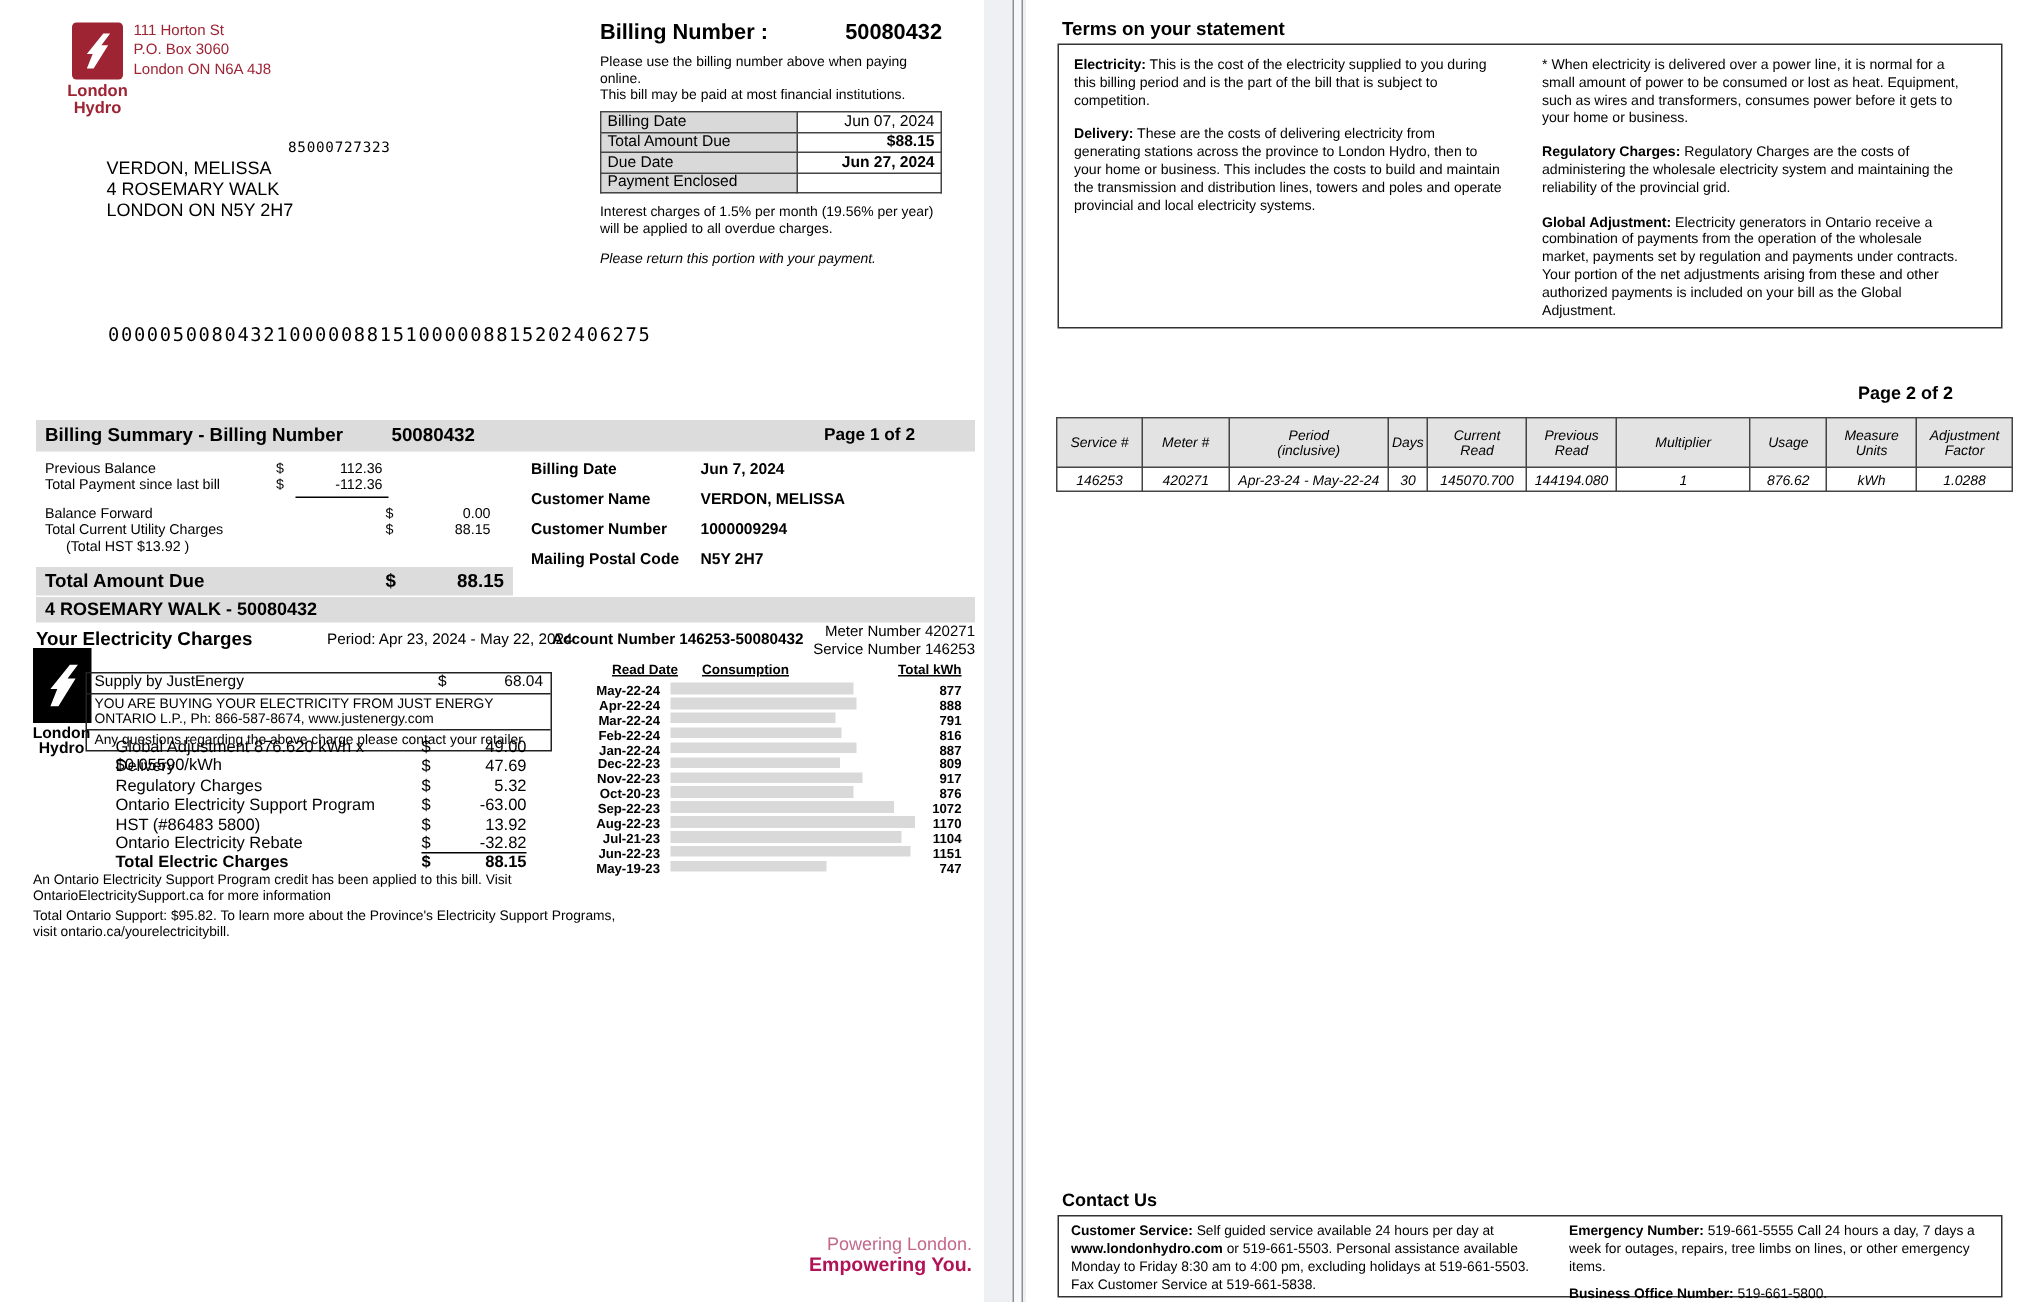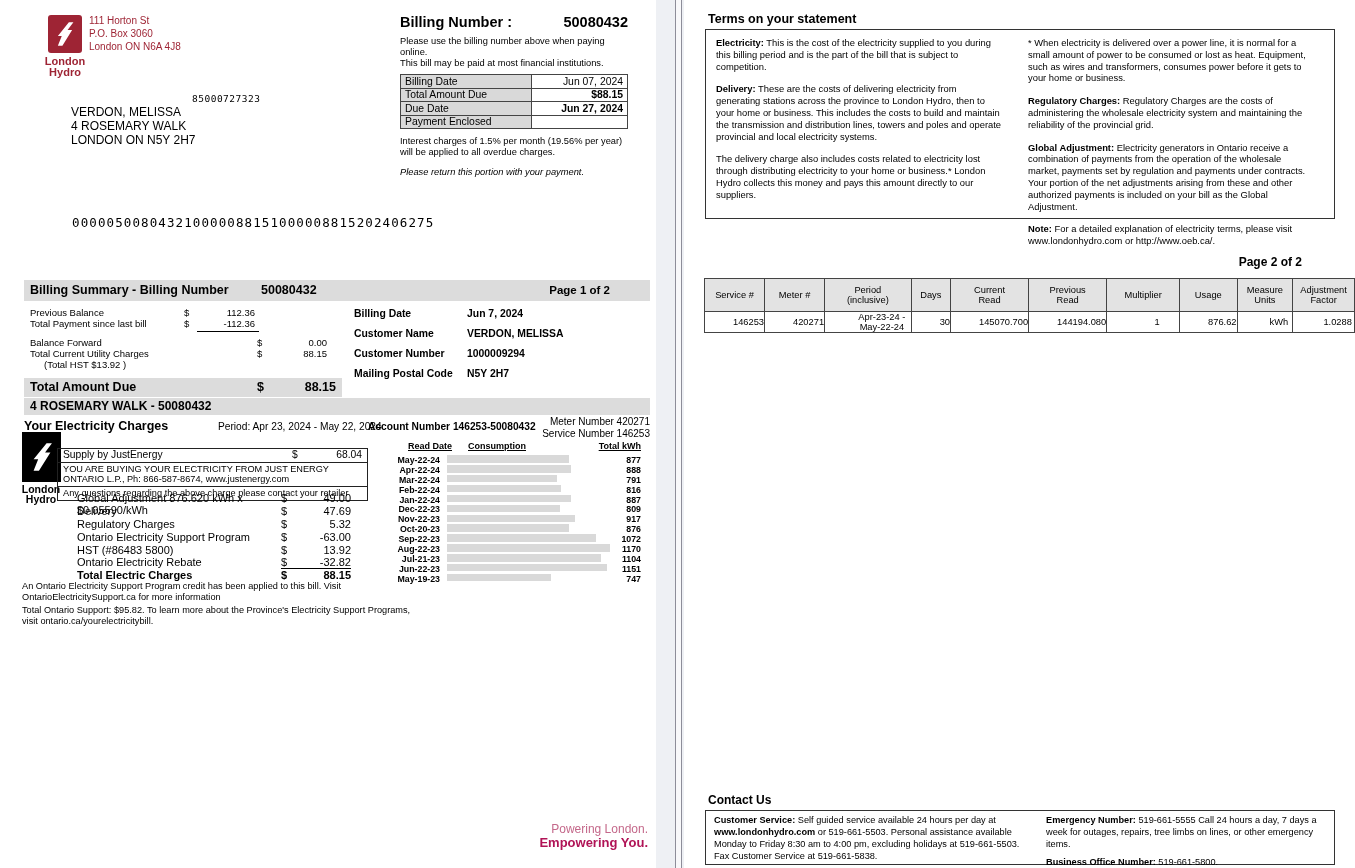--- a/index.html
+++ b/index.html
@@ -87,23 +87,23 @@
   .tag2 { font-size:13px; font-weight:bold; color:#b01356; }
 
   
   .right-page { position:absolute; left:684px; top:0; width:671px; height:868px; }
   .terms-title { position:absolute; left:24px; top:12px; font-weight:bold; font-size:12.5px; }
   .terms-box { position:absolute; left:21px; top:29px; width:630px; height:190px; border:1px solid #333; display:flex; padding:7px 10px; gap:25px; }
   .terms-col { width:287px; font-size:9.4px; line-height:11.8px; }
   .terms-col p { margin:0 0 11px 0; }
   .page2 { position:absolute; left:420px; top:255px; width:198px; text-align:right; font-weight:bold; font-size:12px; }
   .meter-table { position:absolute; left:20px; top:278px; border-collapse:collapse; table-layout:fixed; }
-  .meter-table th, .meter-table td { border:1px solid #444; font-size:9.3px; text-align:center; overflow:hidden; }
+  .meter-table th, .meter-table td { border:1px solid #444; font-size:9.3px; text-align:center; overflow:hidden;font-style:italic; }
   .meter-table th { background:#e3e3e3; font-weight:normal; white-space:pre-line; height:33px; padding:0 2px; }
-  .meter-table td { height:16px;padding-left:28px; }
+  .meter-table td { height:16px; }
   .usage-note { position:absolute; left:20px; top:332px; width:550px; text-align:right; font-size:9.3px; }
   .contact-title { position:absolute; left:24px; top:793px; font-weight:bold; font-size:12px; }
   .contact-box { position:absolute; left:21px; top:810px; width:630px; height:55px; border:1px solid #333; display:flex; padding:4px 8px; gap:20px; }
   .contact-col { font-size:9.2px; line-height:11.9px; }
   .contact-col.c1 { width:312px; }
   .contact-col.c2 { flex:1; }
   .contact-col p { margin:0 0 6px 0; }
 </style>
 </head>
 <body>
@@ -376,27 +376,25 @@
 
   <div class="gutter"></div>
   <div class="gutter-line"></div>
 
   <div class="right-page">
     <div class="terms-title">Terms on your statement</div>
     <div class="terms-box">
       <div class="terms-col">
           <p><b>Electricity:</b> This is the cost of the electricity supplied to you during this billing period and is the part of the bill that is subject to competition.</p>
           <p><b>Delivery:</b> These are the costs of delivering electricity from generating stations across the province to London Hydro, then to your home or business. This includes the costs to build and maintain the transmission and distribution lines, towers and poles and operate provincial and local electricity systems.</p>
-          <p>The delivery charge also includes costs related to electricity lost through distributing electricity to your home or business.* London Hydro collects this money and pays this amount directly to our suppliers.</p>
         </div>
       <div class="terms-col">
           <p>* When electricity is delivered over a power line, it is normal for a small amount of power to be consumed or lost as heat. Equipment, such as wires and transformers, consumes power before it gets to your home or business.</p>
           <p><b>Regulatory Charges:</b> Regulatory Charges are the costs of administering the wholesale electricity system and maintaining the reliability of the provincial grid.</p>
           <p><b>Global Adjustment:</b> Electricity generators in Ontario receive a combination of payments from the operation of the wholesale market, payments set by regulation and payments under contracts. Your portion of the net adjustments arising from these and other authorized payments is included on your bill as the Global Adjustment.</p>
-          <p><b>Note:</b> For a detailed explanation of electricity terms, please visit www.londonhydro.com or http://www.oeb.ca/.</p>
         </div>
     </div>
 
     <div class="page2">Page 2 of 2</div>
 
     <table class="meter-table">
       <colgroup>
         <col style="width:57px">
           <col style="width:58px">
           <col style="width:106px">

